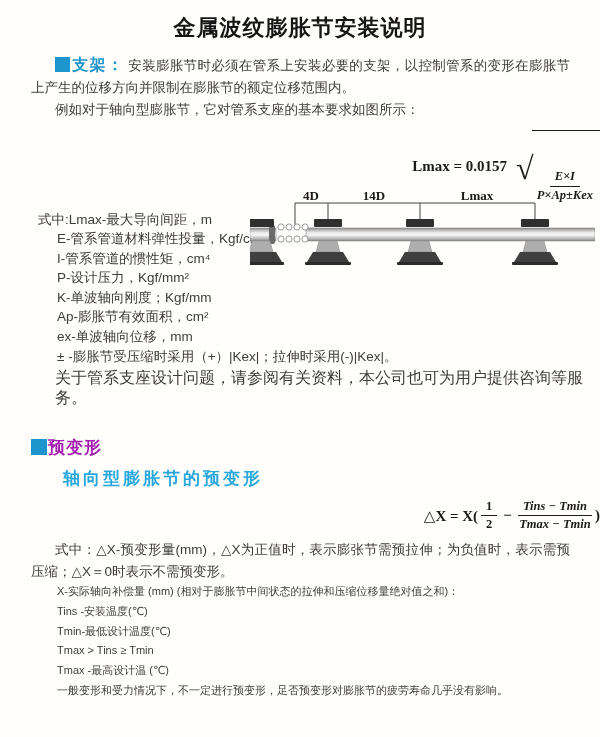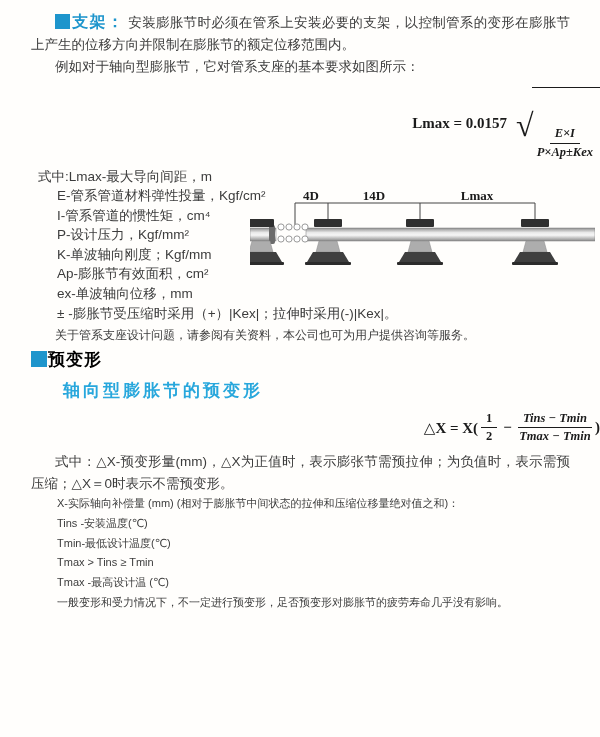--- a/index.html
+++ b/index.html
@@ -20,40 +20,41 @@
   .radical { font-size:32px; font-weight:normal; line-height:0.9; transform:translateY(2px); }
   .sqrt-box { border-top:1.6px solid #1b1b1b; padding:2px 7px 0 5px; margin-left:-2px; }
   .frac { display:inline-flex; flex-direction:column; align-items:center; font-size:12.5px; line-height:1.25; font-style:italic;margin-top:36px; }
   .frac .num { padding:0 5px 1px; border-bottom:1.3px solid #1b1b1b; }
   .frac .den { padding-top:1px; }
   .frac.upright { font-style:normal; }
 
   .where-line { margin:5px 0 0 38px; font-size:13.5px; line-height:19px; }
   .def-line { margin-left:57px; font-size:13.5px; line-height:19.5px; }
   .pm-line { margin-left:57px; font-size:13.5px; line-height:19.5px; margin-top:1px; }
-  .svc-line { margin-left:55px; font-size:12px; line-height:20px; margin-top:1px; }
+  .svc-line { margin-left:55px; font-size:16px; line-height:20px; margin-top:1px; }
 
   .diagram { position:absolute; left:250px; top:192px; }
 
-  .sec2-head { margin:3px 0 0 31px; font-size:17px; font-weight:bold; color:#000000; letter-spacing:1px; }
+  .sec2-head { margin:28px 0 0 31px; font-size:17px; font-weight:bold; color:#a21caf; letter-spacing:1px; }
   .sq2 { display:inline-block; width:16px; height:16px; background:#1e95cc; vertical-align:-2px; margin-right:1px; }
 
   .sub-head { font-size:17px; font-weight:bold; color:#28a7dc; letter-spacing:3px; }
   .sub-axial { margin:8px 0 0 63px; }
 
   .formula2 { margin:9px 0 6px; font-size:15px; }
   .formula2 .gap { margin:0 3px; }
 
   .list-line { margin-left:57px; font-size:11px; line-height:19.8px; }
 </style>
 </head>
 <body>
 
 <div class="page">
 
+  <h1 class="title">金属波纹膨胀节安装说明</h1>
 
   <p class="para first"><span class="sq"></span><span class="sec1-head">支架：</span> <span>安装膨胀节时必须在管系上安装必要的支架，以控制管系的变形在膨胀节上产生的位移方向并限制在膨胀节的额定位移范围内。</span></p>
 
   <p class="example-line">例如对于轴向型膨胀节，它对管系支座的基本要求如图所示：</p>
 
   <div class="formula formula1">
     <span>Lmax = 0.0157</span>
     <span class="sqrt">
       <span class="radical">√</span>
       <span class="sqrt-box">

